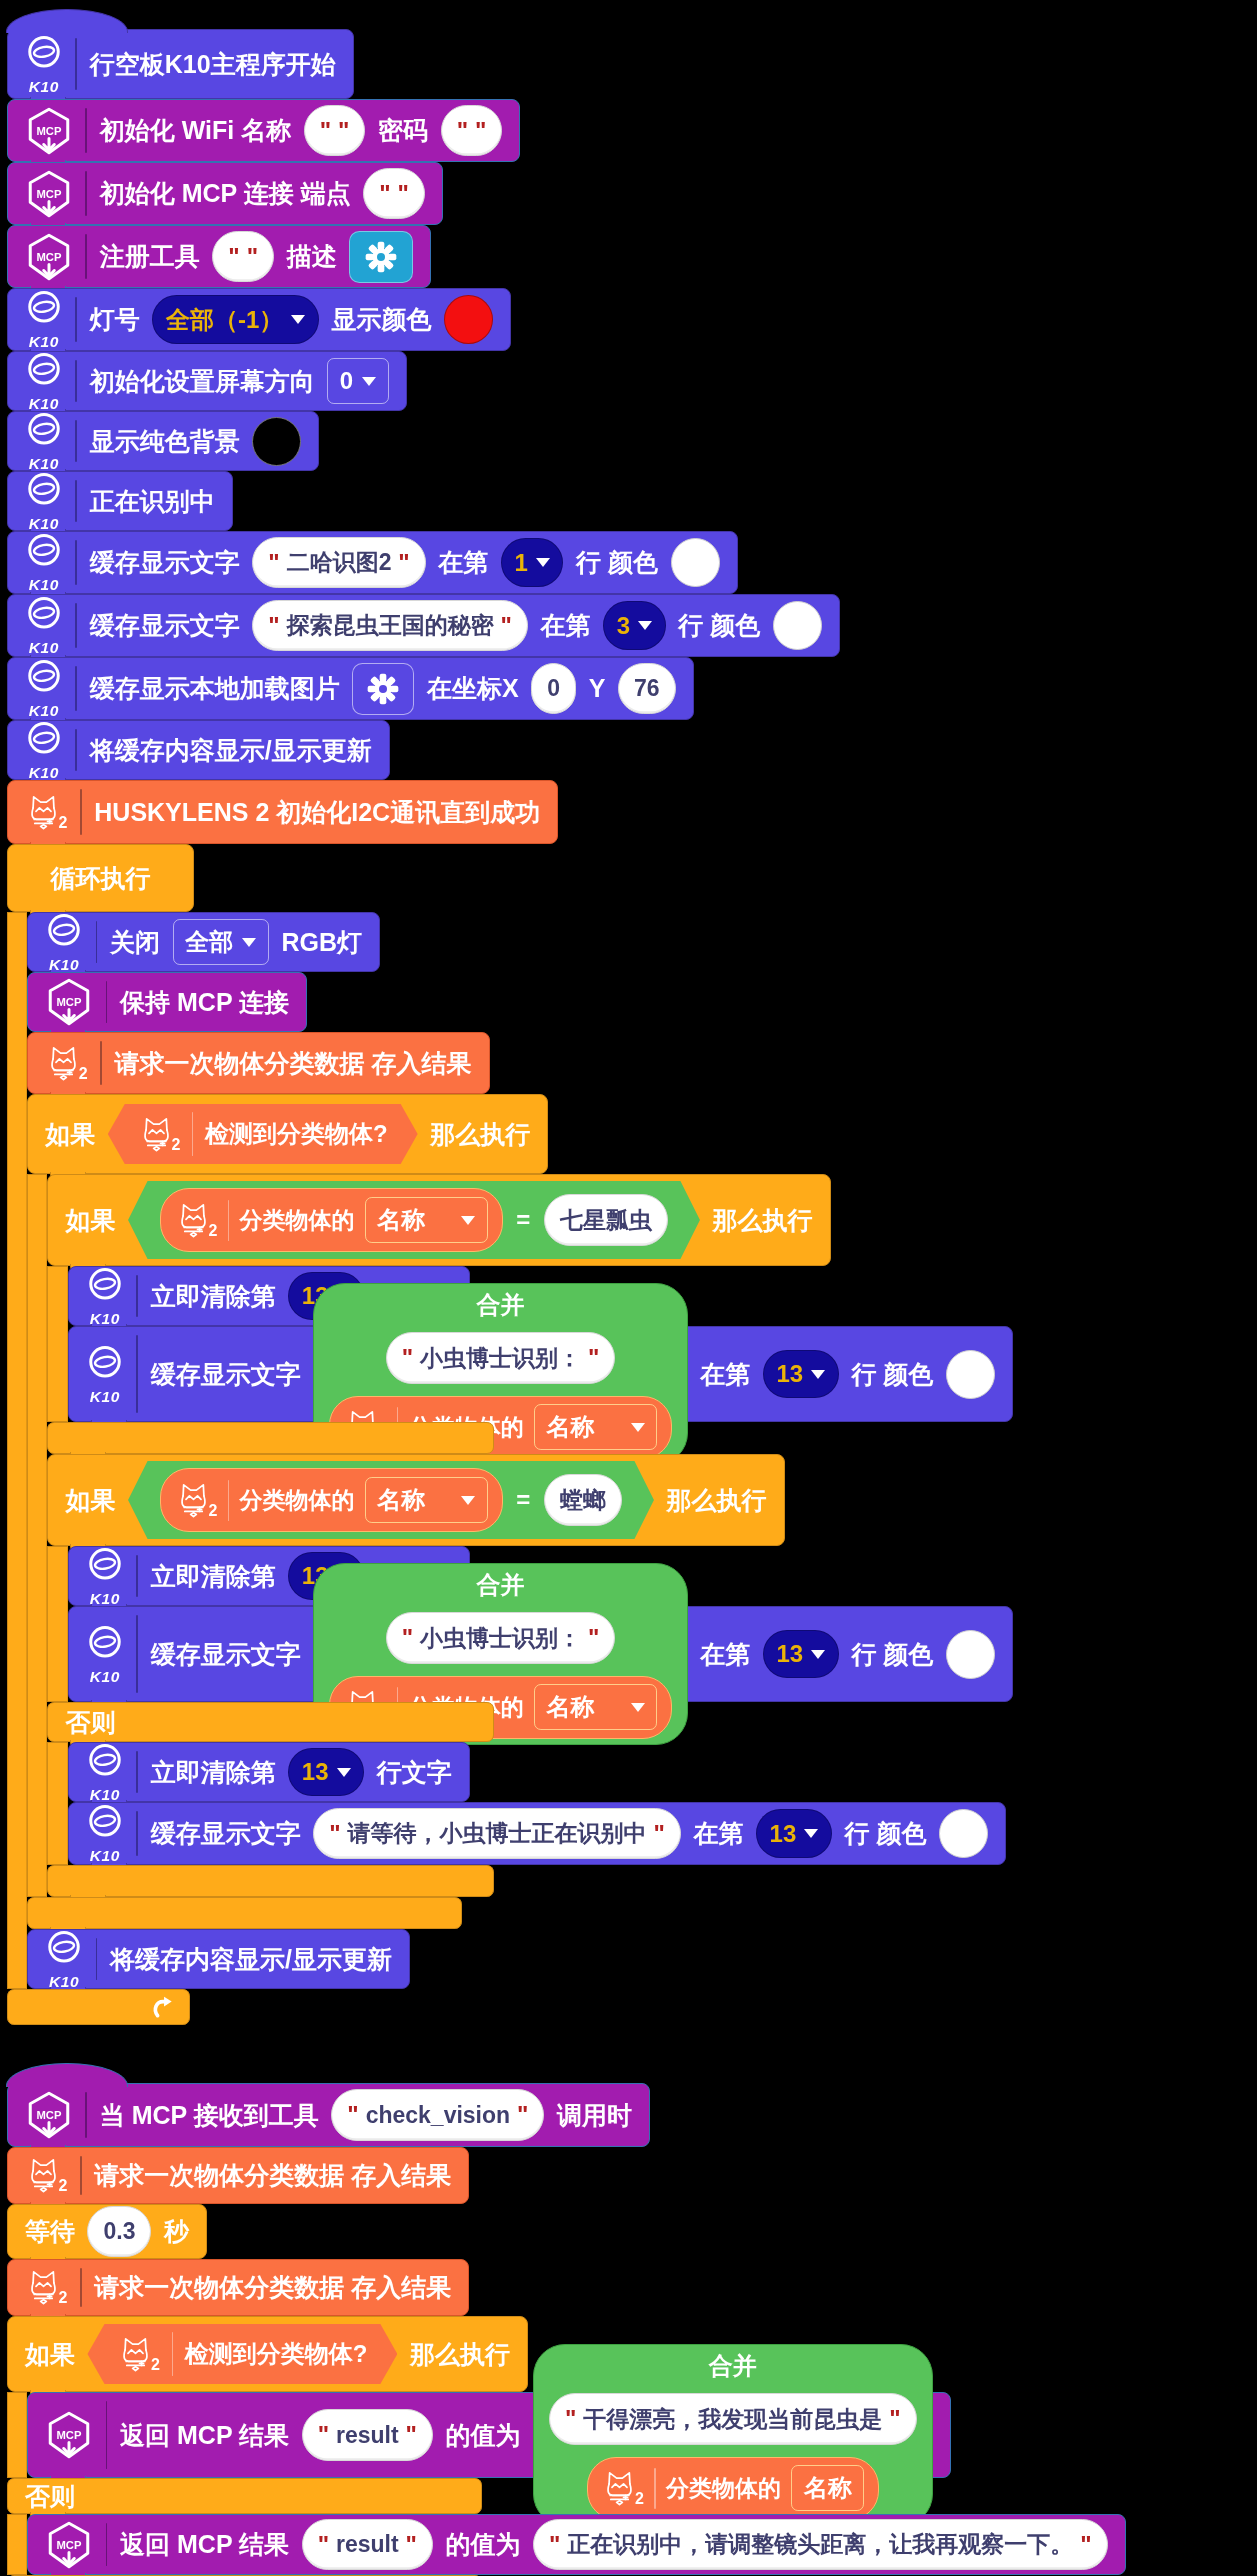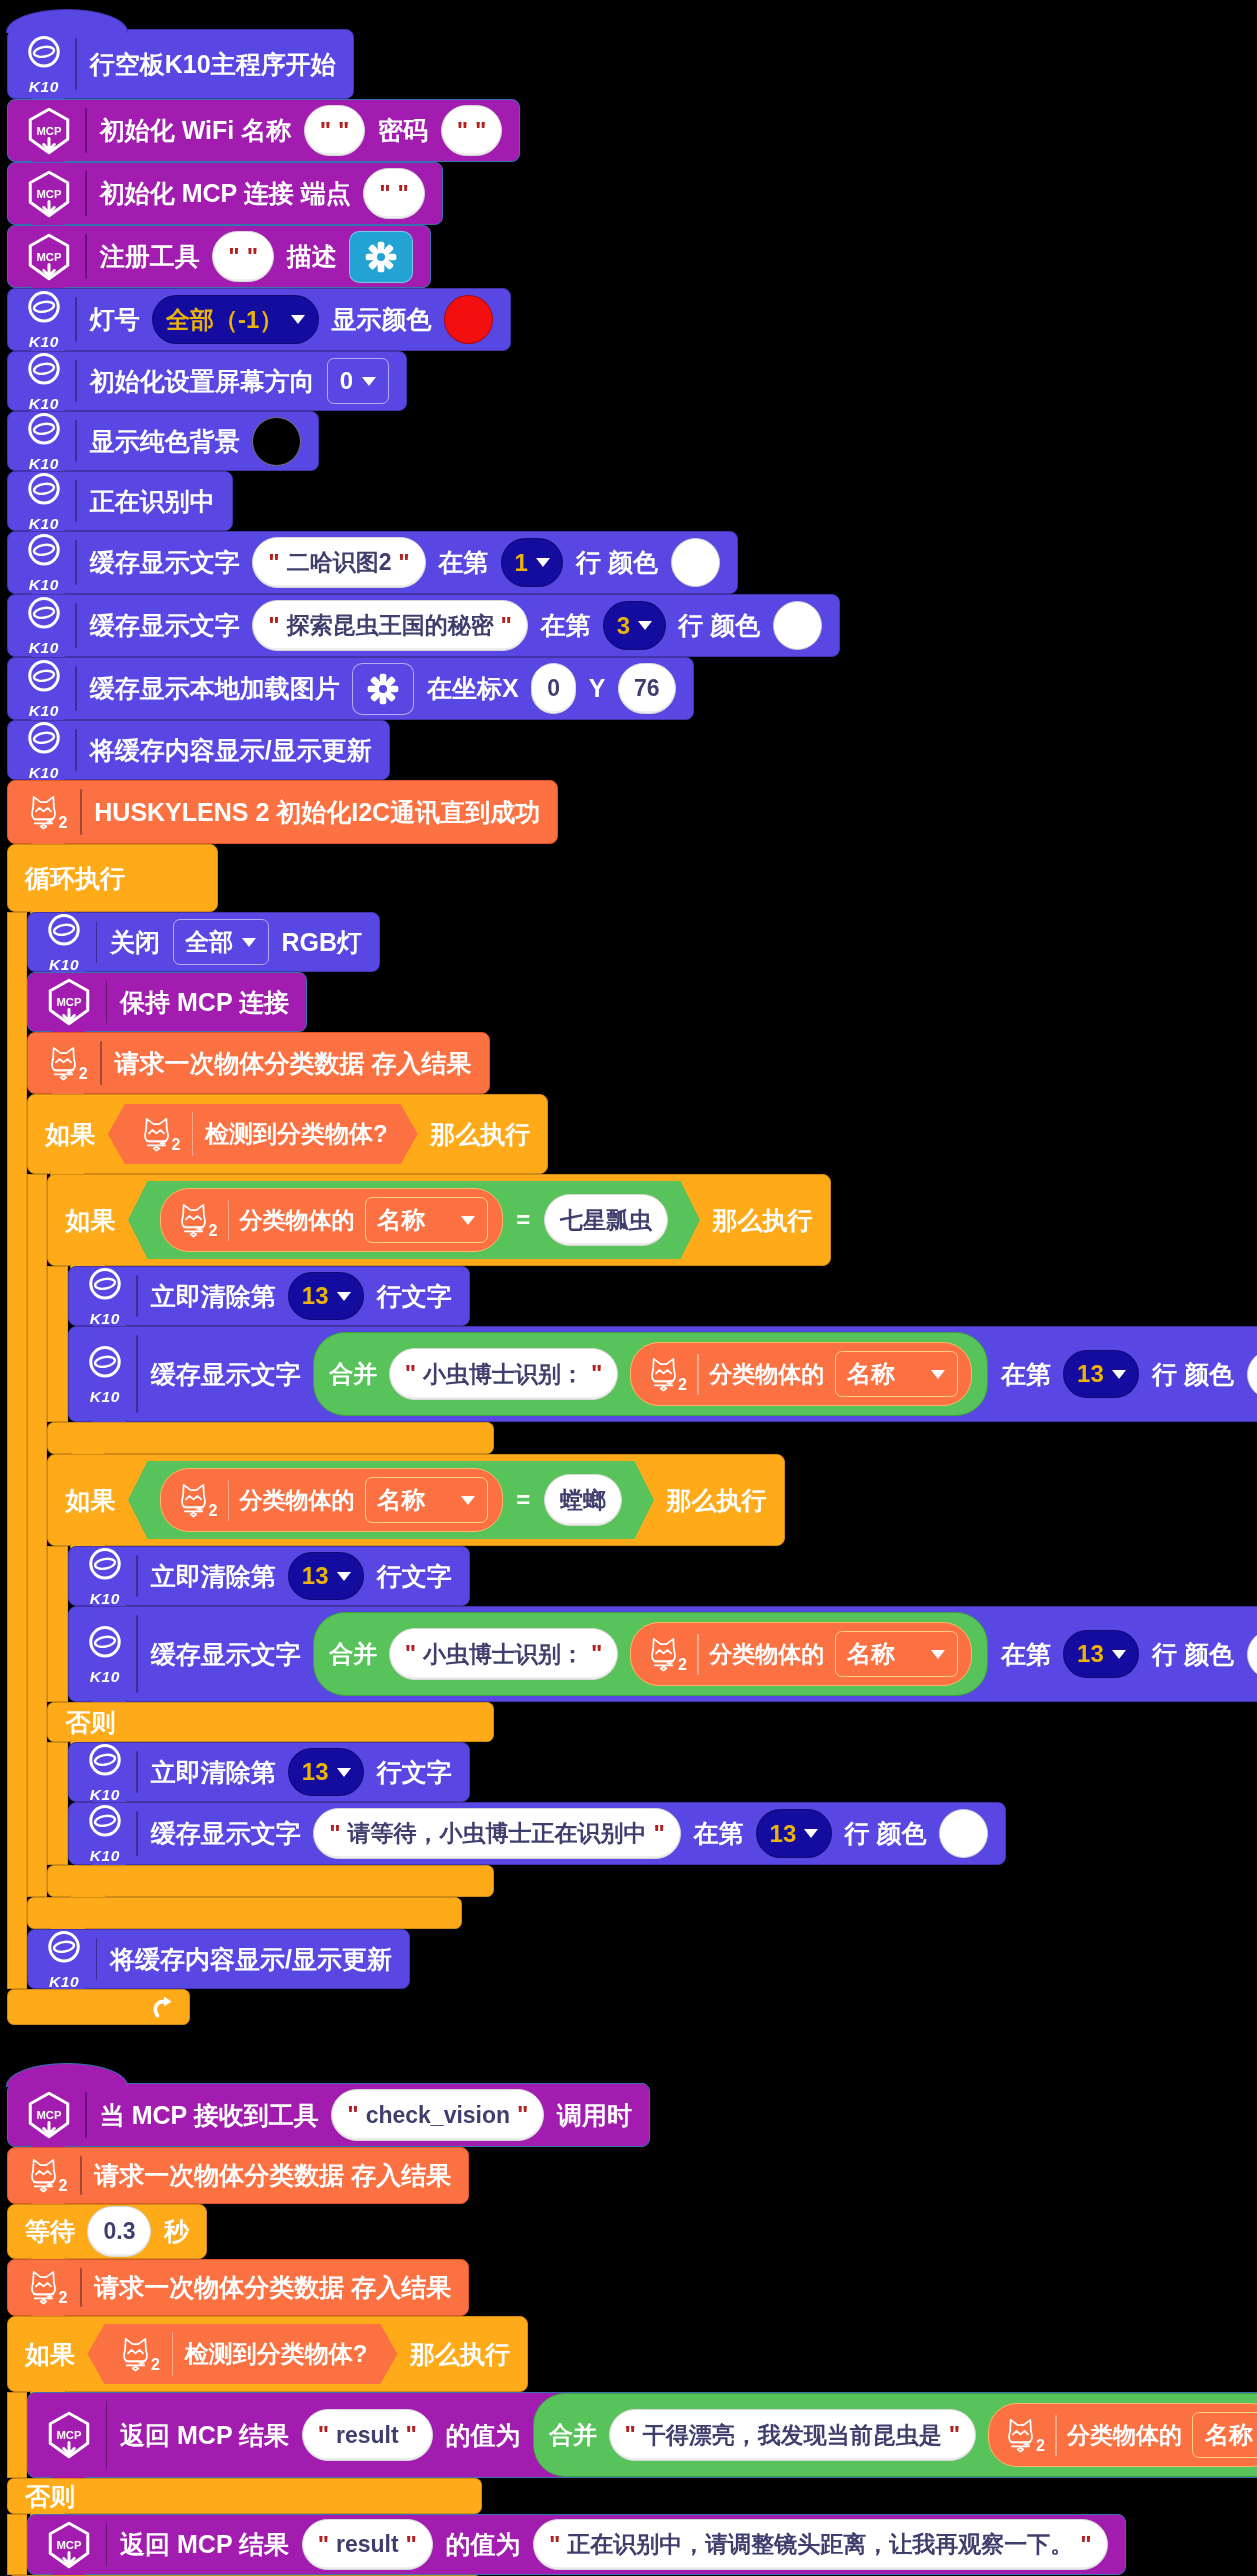--- a/index.html
+++ b/index.html
@@ -77,21 +77,21 @@
   }
   .hexg{
     display:flex;align-items:center;gap:13.7px;padding:0 32px;height:78px;
     clip-path:polygon(0 50%,19.5px 0,calc(100% - 19.5px) 0,100% 50%,calc(100% - 19.5px) 100%,19.5px 100%);
     background:#58c35a;color:#fff;font-size:24px;font-weight:700;white-space:nowrap;width:max-content;
   }
   
   .join{
     background:#58c35a;border:1.7px solid #3da140;border-radius:32px;
     min-height:73px;padding:4.6px 15px;display:flex;align-items:center;gap:11.5px;
-    color:#fff;font-size:24px;font-weight:700;white-space:nowrap;width:max-content;
+    color:#fff;font-size:24px;font-weight:700;white-space:nowrap;width:max-content;flex-direction:column;
   }
   
   .rep{
     background:#fb7142;border:1.7px solid #ffb768;border-radius:29px;
     min-height:57px;padding:2.3px 13.7px;display:flex;align-items:center;gap:10.3px;
     color:#fff;font-size:23px;font-weight:700;white-space:nowrap;width:max-content;
   }
   
   .cblk{display:flex;flex-direction:column;align-items:flex-start;position:relative;}
   .crow{display:flex;align-items:stretch;}
@@ -366,21 +366,21 @@
       <path d="M39 47.5 h7 M42.5 44 v7"></path>
       <path d="M27 56 L32 53 L37 56 L32 60 Z"></path>
     </svg>
     <span class="badge">2</span>
   </span>
 <span class="sep"></span>
     <span>HUSKYLENS 2 初始化I2C通讯直到成功</span>
   </div>
 
   <div class="cblk">
-    <div class="blk yellow tab" style="height:68px;width:211px;">
+    <div class="blk yellow tab" style="height:68px;width:187px;justify-content:center;">
       <span>循环执行</span>
     </div>
     <div class="crow">
       <div class="arm yellow"></div>
       <div class="cinner">
 
         <div class="blk purple tab" style="height:60px;">
 
   <span class="icn">
     <svg viewBox="0 0 64 64" width="38" height="38" fill="none" stroke="#fff">

